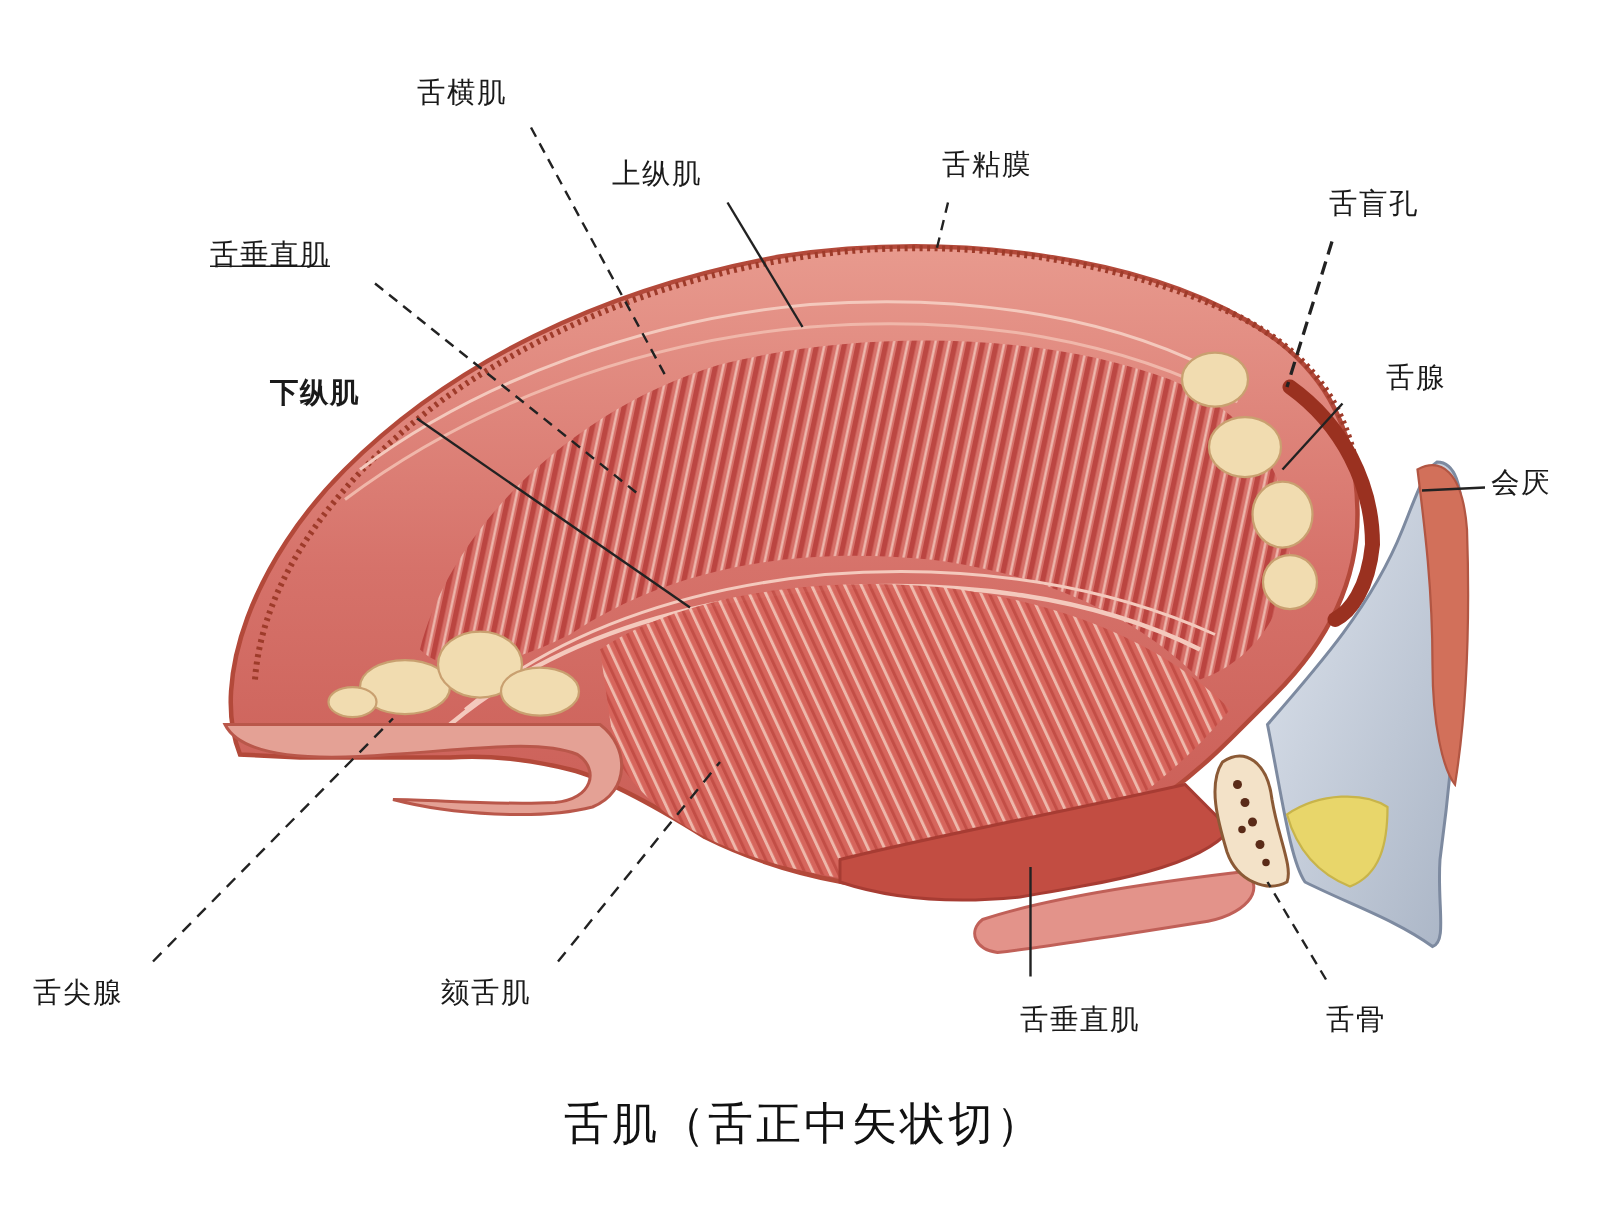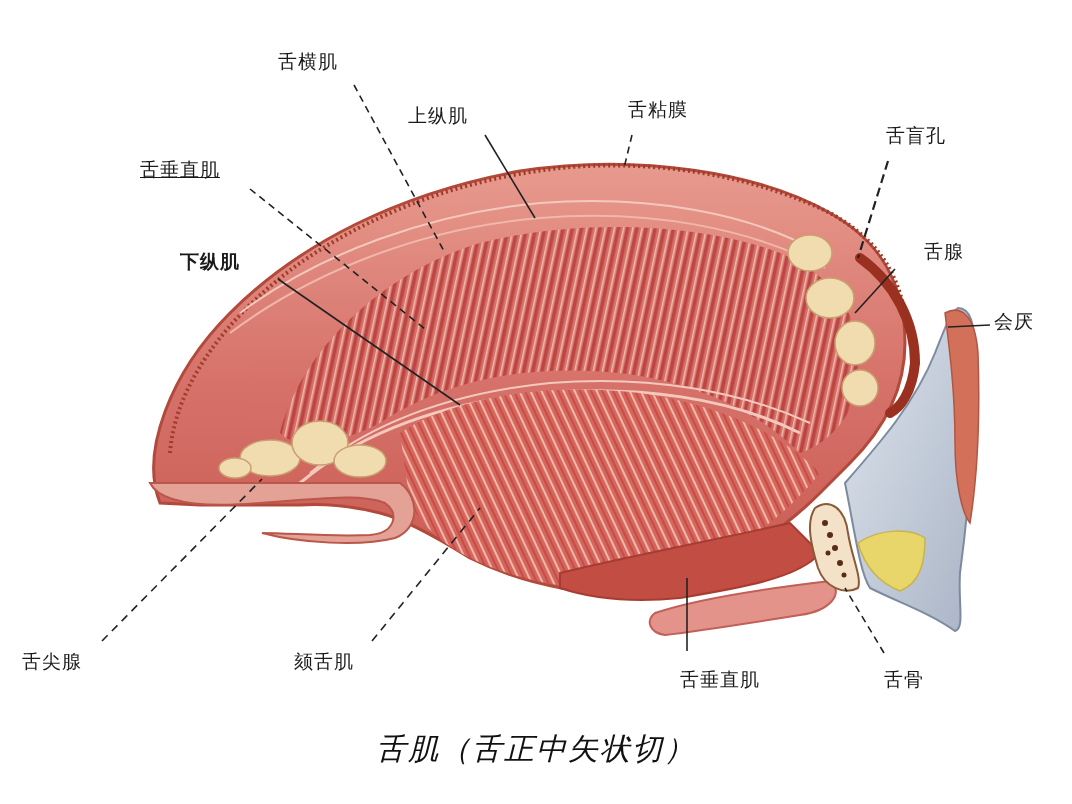--- a/index.html
+++ b/index.html
@@ -2,21 +2,21 @@
 <html><head>
   <meta charset="utf-8">
   <style>
     html, body { margin: 0; padding: 0; background: #ffffff; }
     body { width: 1072px; height: 804px; position: relative; overflow: hidden;
            font-family: "DejaVu Sans", "Liberation Sans", sans-serif; }
     .figure { position: absolute; left: 0; top: 13px; width: 1072px; height: 568px; }
     svg.art { position: absolute; left: 0; top: 0; }
     .label { position: absolute; font-size: 19px; color: #1a1a1a; white-space: nowrap; letter-spacing: 1px; }
     .caption { position: absolute; left: 0; width: 1072px; top: 716px; text-align: center;
-               font-size: 30px; color: #111111; letter-spacing: 2px; font-style: italic; }
+               font-size: 30px; color: #111111; letter-spacing: 2px; }
   </style>
 </head>
 <body>
 
 <div class="figure">
 
   <svg class="art" width="1072" height="804" viewBox="0 0 1072 804">
     <defs>
       <linearGradient id="muscleGrad" x1="0" y1="0" x2="0" y2="1">
         <stop offset="0" stop-color="#e89a8e"></stop>

